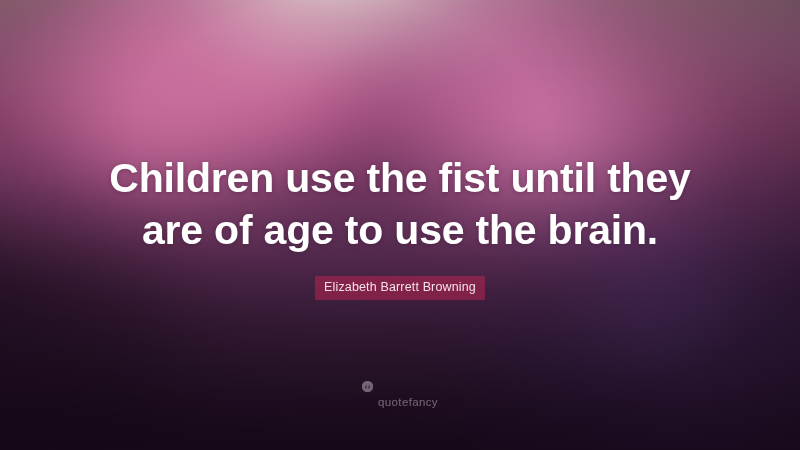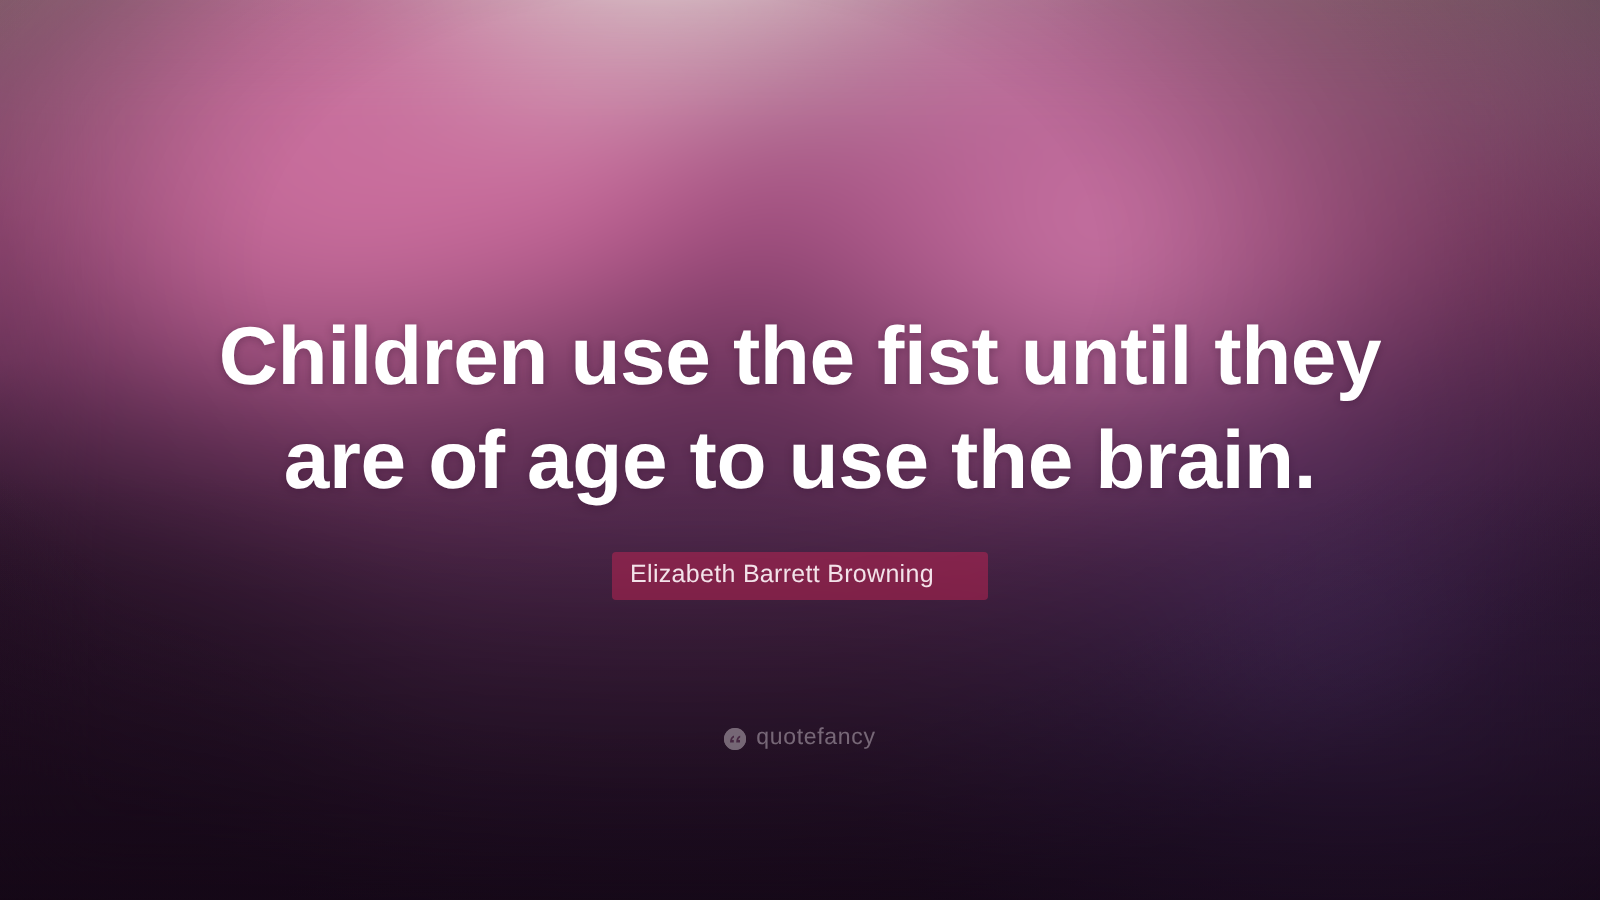--- a/index.html
+++ b/index.html
@@ -182,21 +182,21 @@
 
   #author-badge {
     display: inline-block;
     background: rgba(190,36,84,0.52);
     color: #f3e2e9;
     font-family: "Liberation Sans", sans-serif;
     font-size: 12.5px;
     font-weight: normal;
     letter-spacing: 0.15px;
     line-height: 1;
-    padding: 5px 27px 6px 9px;
+    padding: 5px 9px 6px 9px;
     border-radius: 2px;
     white-space: nowrap;
   }
 
   #watermark {
     position: absolute;
     left: 0;
     right: 0;
     top: 364px;
     display: flex;
@@ -218,20 +218,21 @@
   }
 
   #watermark-icon svg { display: block; }
 
   #watermark-text {
     color: #f0e7ee;
     font-family: "Liberation Sans", sans-serif;
     font-size: 11.5px;
     letter-spacing: 0.35px;
     line-height: 1;
+    margin-top: 33px;
   }
 </style>
 </head>
 <body>
 
 <div id="poster">
 
   <div class="bg-layer" id="bg-base"></div>
   <div class="bg-layer" id="bg-blob-pinkleft"></div>
   <div class="bg-layer" id="bg-blob-pinkright"></div>

